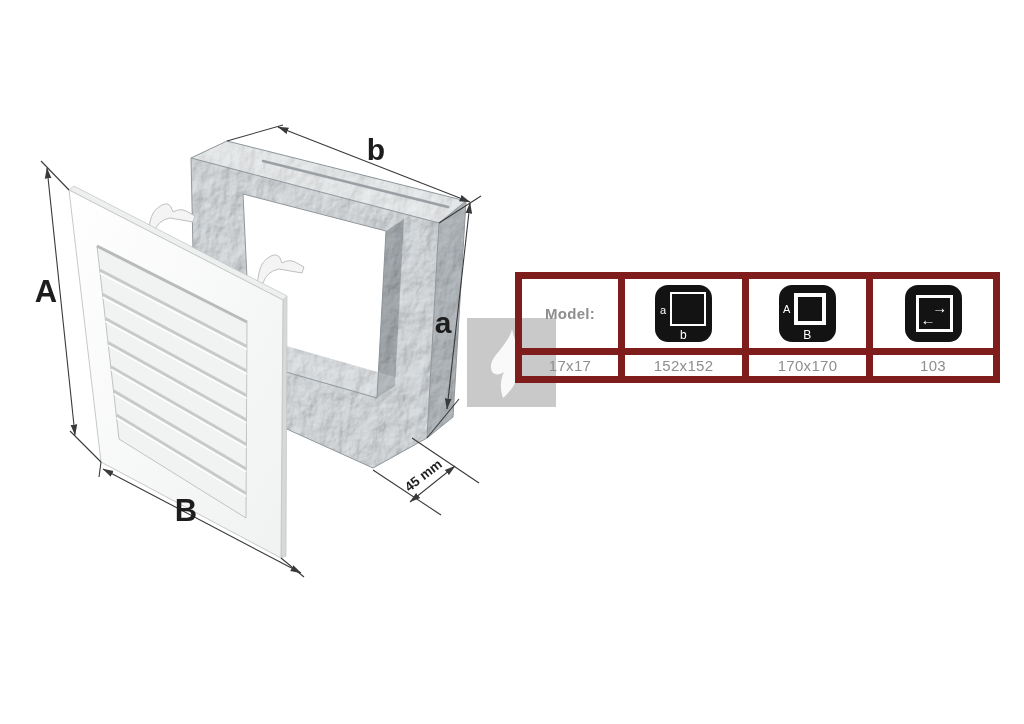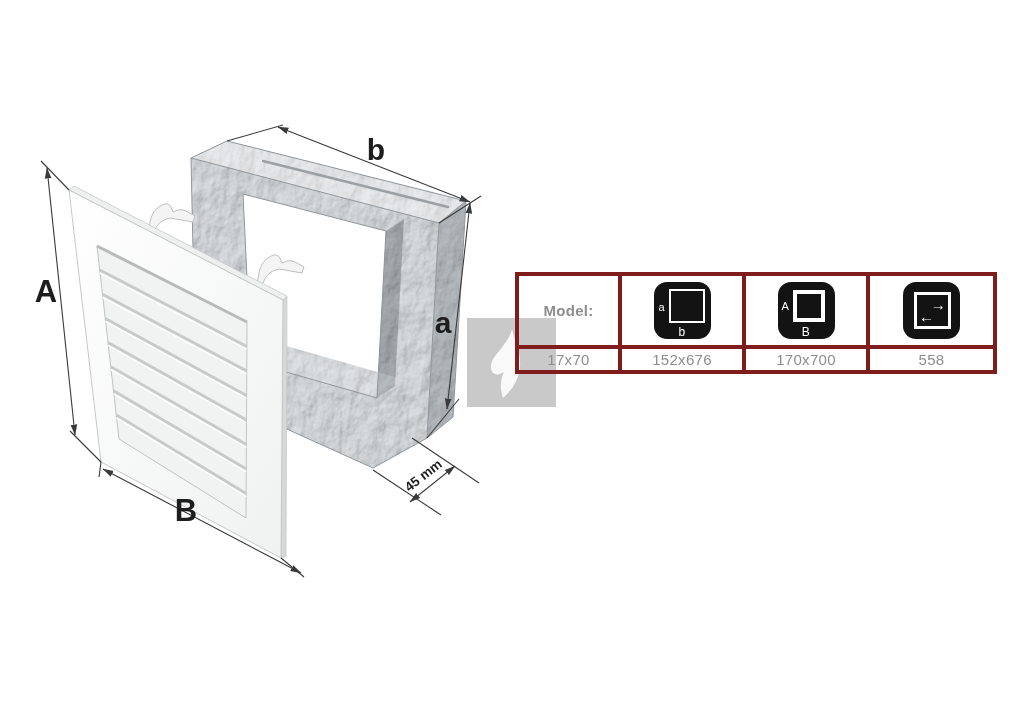--- a/index.html
+++ b/index.html
@@ -7,21 +7,21 @@
          font-family:"Liberation Sans",sans-serif;}
   
   .diagram-svg{position:absolute;left:0;top:0;z-index:0;}
   
   .watermark{position:absolute;left:467px;top:318px;width:89px;height:89px;
              background:#c9c9c9;z-index:1;}
   
   table.spec{position:absolute;left:515px;top:272px;width:478px;z-index:2;
              border-collapse:collapse;table-layout:fixed;background:transparent;
              border:2px solid #3f3f3f;}
-  table.spec td{border:4px solid #7f1d1d;text-align:center;vertical-align:middle;
+  table.spec td{border:7px solid #7f1d1d;text-align:center;vertical-align:middle;
                 padding:0;background:transparent;color:#8e8e8e;font-size:15px;
                 letter-spacing:0.3px;height:21px;}
   table.spec tr.hdr td{height:69px;}
   td.model-hd{color:#2f2f2f;font-weight:bold;font-size:16px;letter-spacing:0.2px;}
   
   .badge{position:relative;width:57px;height:57px;margin:0 auto;background:#131313;
          border-radius:13px;color:#fff;}
   .badge .sq1{position:absolute;left:15px;top:7px;width:32px;height:30px;border:2px solid #fff;}
   .badge .sq2{position:absolute;left:15px;top:8px;width:24px;height:24px;border:4px solid #fff;}
   .badge .sq3{position:absolute;left:11px;top:10px;width:31px;height:31px;border:3px solid #fff;
@@ -170,21 +170,21 @@
       <td>
         <div class="badge">
           <span class="sq3">
             <span class="arr r">→</span>
             <span class="arr l">←</span>
           </span>
         </div>
       </td>
     </tr>
     <tr>
-      <td>17x70</td>
-      <td>152x676</td>
-      <td>170x700</td>
-      <td>558</td>
+      <td>17x17</td>
+      <td>152x152</td>
+      <td>170x170</td>
+      <td>103</td>
     </tr>
   </tbody>
     </table>
 
 </div>
 
 </body></html>

